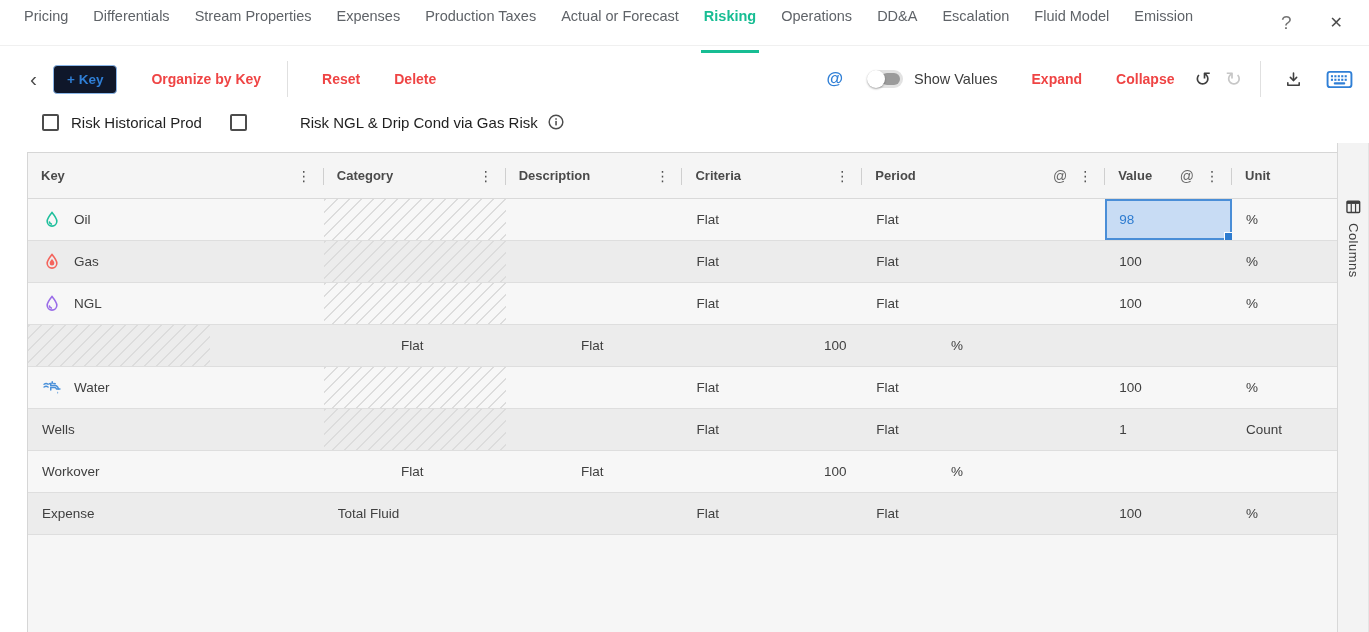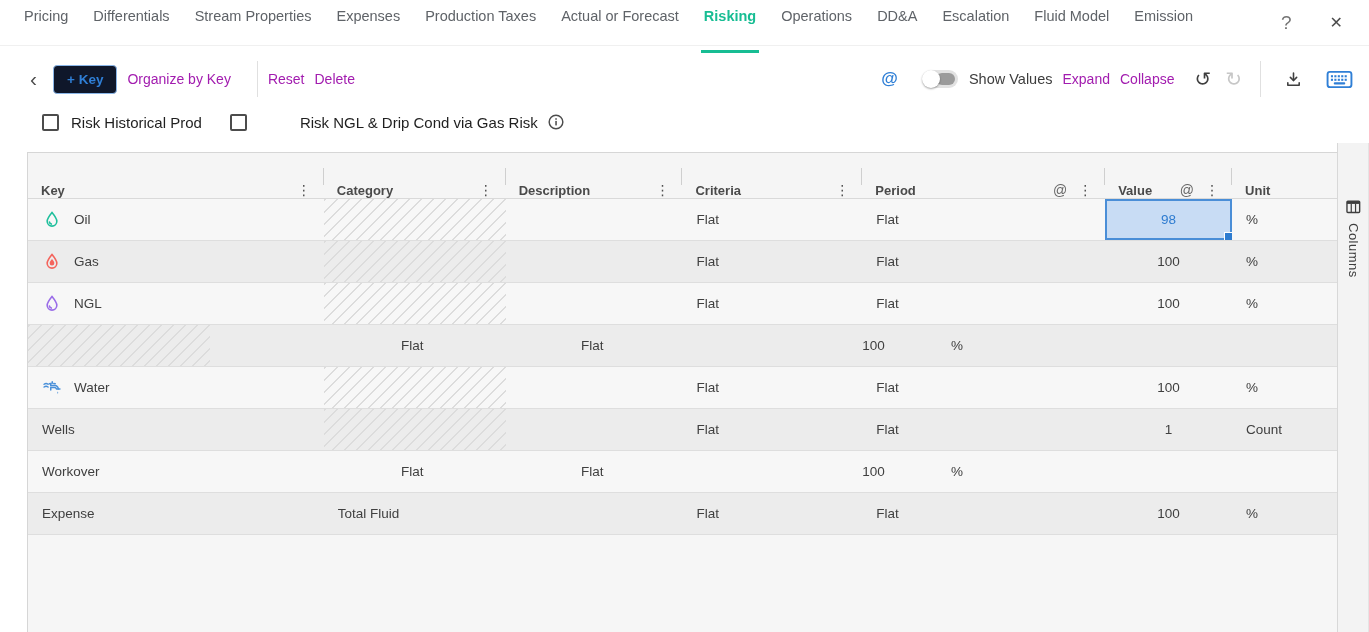--- a/index.html
+++ b/index.html
@@ -19,21 +19,21 @@
     bottom:0; height:3px; background:#17bd93; }
   .tabbar-right { margin-left:auto; display:flex; align-items:center; gap:38px; }
   .help-btn { font-size:19px; color:#757575; cursor:pointer; }
   .close-btn { font-size:16px; color:#4c4c4c; cursor:pointer; }
   
   .toolbar { position:absolute; top:58px; left:0; right:0; height:42px;
     display:flex; align-items:center; padding:0 16px 0 30px; }
   .back-btn { color:#4c4c4c; font-size:21px; line-height:20px; margin-right:16px; cursor:pointer; }
   .add-key-btn { border:1px solid #8ab6e8; color:#2f7fd6; border-radius:4px;
     padding:6px 13px; font-weight:700; font-size:13.5px; background:#0f172a; cursor:pointer; }
-  .tbtn { font-weight:400; font-size:14px; color:#a21caf; margin-left:10px; cursor:pointer; }
+  .tbtn { font-weight:700; font-size:14px; color:#ef4444; margin-left:34px; cursor:pointer; }
   .vsep { width:1px; height:36px; background:#e0e0e0; margin-left:26px; }
   .toolbar-right { margin-left:auto; display:flex; align-items:center; }
   .at-btn { color:#2f7fd6; font-size:17px; font-weight:600; cursor:pointer; }
   .toggle { width:36px; height:18px; border-radius:9px; background:#e2e2e2;
     position:relative; margin-left:24px; cursor:pointer; }
   .toggle .track-dark { position:absolute; right:3px; top:3px; width:19px; height:12px;
     border-radius:6px; background:#9b9b9b; }
   .toggle .knob { position:absolute; left:0; top:0; width:18px; height:18px;
     border-radius:50%; background:#fff; box-shadow:0 1px 2px rgba(0,0,0,.35); }
   .show-values-label { font-size:14.5px; color:#3c3c3c; margin-left:11px; }
@@ -45,35 +45,35 @@
     display:flex; align-items:center;padding-left:12px; }
   .cb-group { display:flex; align-items:center; cursor:pointer; }
   .cb-group + .cb-group { margin-left:28px;gap:41px; }
   .checkbox { width:17px; height:17px; border:2px solid #4c4c4c; border-radius:2px; background:#fff; }
   .cb-label { margin-left:12px; font-size:15px; color:#1f1f1f; }
   .info-icon { margin-left:9px; display:flex; align-items:center; cursor:pointer; }
   
   .grid { position:absolute; left:27px; top:152px; width:1310px; bottom:0;
     background:#f6f6f6; border-top:1px solid #d6d6d6; border-left:1px solid #d6d6d6; }
   .grid-header { display:flex; height:46px; background:#f5f5f5; border-bottom:1px solid #d9d9d9; }
-  .hcell { position:relative; display:flex; align-items:flex-end; padding:0 13px;
+  .hcell { position:relative; display:flex; align-items:center; padding:0 13px;
     font-size:13px; font-weight:700; color:#4a4a4a; }
   .hcell:not(:last-child)::after { content:""; position:absolute; right:0; top:15px;
     height:17px; width:1px; background:#cfcfcf; }
   .kebab { color:#4f4f4f; font-size:14px; font-weight:400; cursor:pointer; }
   .push { margin-left:auto; }
   .h-at { color:#666; font-weight:400; font-size:14px; margin-right:11px; cursor:pointer; }
   .c0{width:296px}.c1{width:182px}.c2{width:177px}.c3{width:180px}
   .c4{width:243px}.c5{width:127px}.c6{width:105px}
   .grid-row { display:flex; height:42px; border-bottom:1px solid #dedede; }
   .grid-row.light { background:#f7f7f7; }
   .grid-row.dark { background:#ececec; }
   .cell { display:flex; align-items:center; padding:0 14px; font-size:13.5px;
     color:#404040; position:relative; }
-  .cell.num { justify-content:center; }
+  .cell.num { justify-content:flex-start; }
   .cell.hatched { background-image:repeating-linear-gradient(135deg,
       #dcdcdc 0px, #dcdcdc 1.6px, transparent 1.6px, transparent 8.5px); }
   .key-icon { width:20px; height:20px; margin-right:12px; flex:0 0 auto; }
   .cell.selected { background:#c8dcf4; box-shadow:inset 0 0 0 2px #4a8ed7; color:#2e7cd0; }
   .fill-handle { position:absolute; right:0px; bottom:0px; width:8px; height:8px;
     background:#2e7cd0; border-top:1px solid #fff; border-left:1px solid #fff; cursor:crosshair; }
   
   .side-tab { position:absolute; right:0; top:143px; width:32px; bottom:0;
     background:#f3f3f3; border-left:1px solid #d8d8d8; border-right:1px solid #e4e4e4;
     display:flex; flex-direction:column; align-items:center; padding-top:57px; cursor:pointer; }

